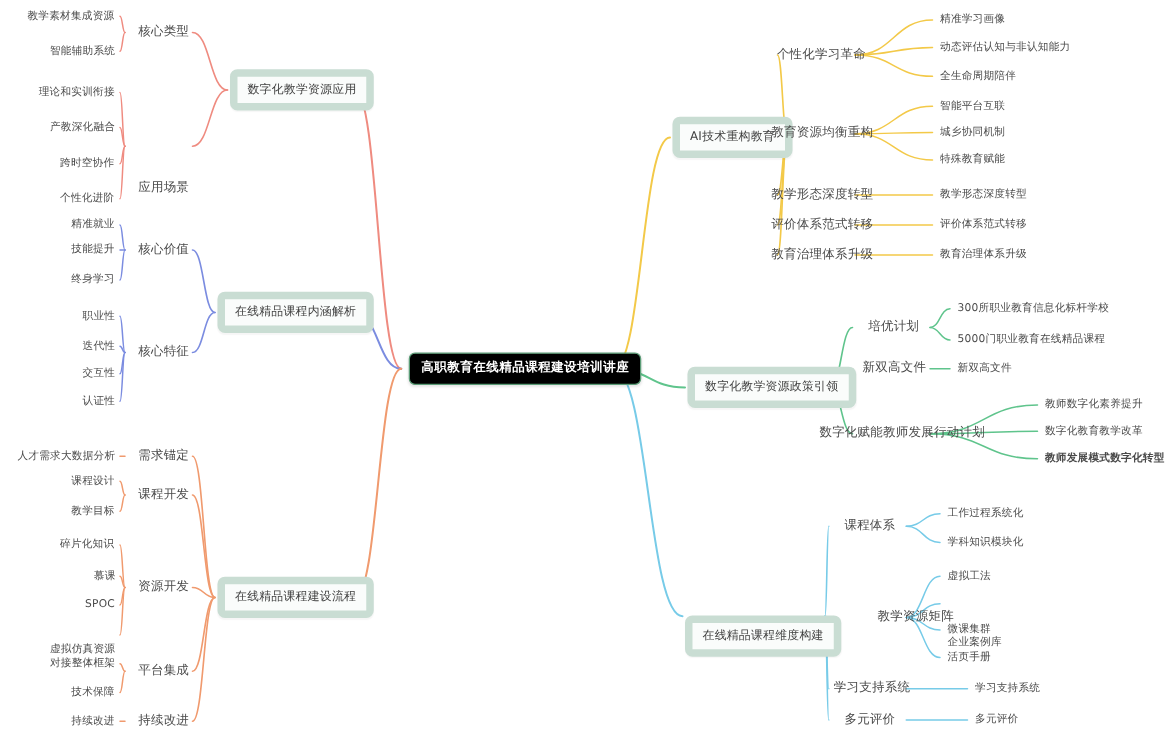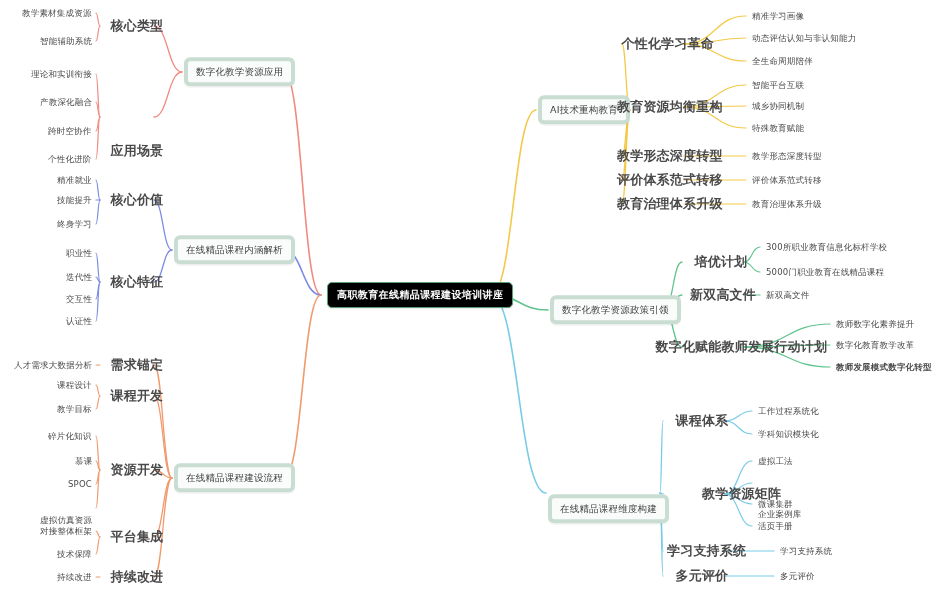--- a/index.html
+++ b/index.html
@@ -32,31 +32,31 @@
     padding:6px 9px;
     font-size:10px;
     font-weight:bold;
     box-shadow:0 1px 2px rgba(0,0,0,0.10);
     letter-spacing:0.4px;
   }
 
   
   .branch{
     background:#fafcfb;
-    border:4px solid #000000;
+    border:6px solid #000000;
     border-radius:6px;
     padding:5px 8px;
     font-size:9.5px;
     color:#3f3f3f;
     box-shadow:0 1px 1px rgba(0,0,0,0.04);
     text-align:right;
   }
 
   
-  .lvl2{font-size:13px;font-weight:bold;}
+  .lvl2{font-size:10px;}
   
   .lvl3{font-size:8.5px;}
 </style>
 </head>
 <body>
 
 <div id="mindmap">
   <svg class="links" id="links" viewBox="0 0 936 591">
       <path d="M 321 295 C 302.5 295, 302.5 72, 284 72" stroke="#ef8b80" fill="none" stroke-width="1.6" stroke-linecap="round"></path>
       <path d="M 182 72 C 168 72, 168 26, 154 26" stroke="#ef8b80" fill="none" stroke-width="1.3" stroke-linecap="round"></path>

